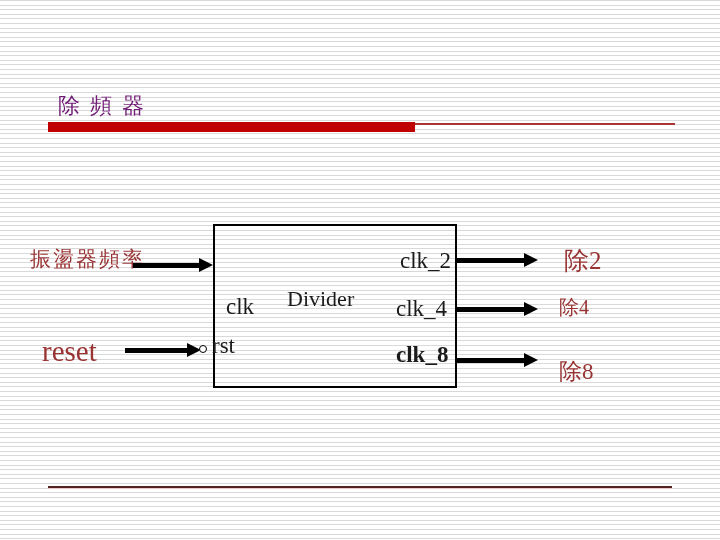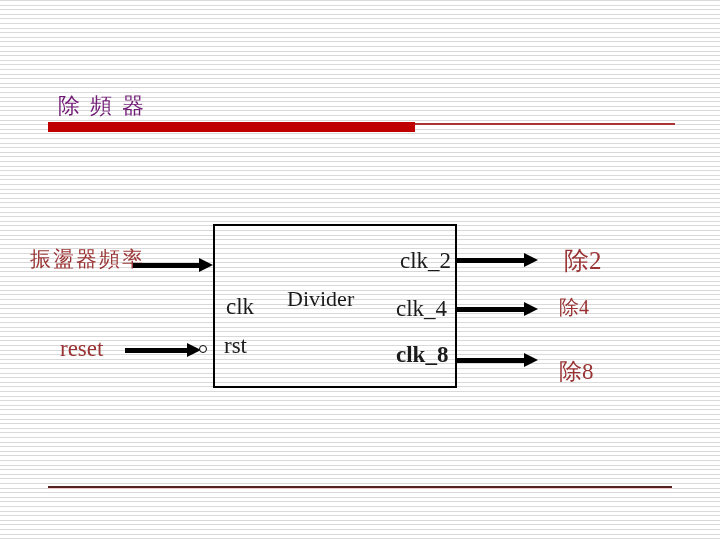--- a/index.html
+++ b/index.html
@@ -45,21 +45,21 @@
     border: 2px solid #000000;
     background: transparent;
   }
   .port, .block-label {
     color: #1a1a1a;
     white-space: nowrap;
     line-height: 1.1;
   }
   .port { font-size: 23px; }
   .port-clk  { left: 226px; top: 246px; margin-top: 48px; }
-  .port-rst  { left: 224px; top: 333px; }
+  .port-rst  { left: 212px; top: 333px; }
   .port-out2 { left: 400px; top: 248px; }
   .port-out4 { left: 396px; top: 296px; }
   .port-out8 { left: 396px; top: 342px; font-weight: bold; }
   .block-label {
     left: 287px; top: 287px;
     font-size: 22px;
   }
 
   
   .arrow { position: absolute; display: flex; align-items: center; }
@@ -84,21 +84,21 @@
     background: #ffffff;
   }
 
   
   .ext {
     color: #993333;
     white-space: nowrap;
     line-height: 1.1;
   }
   .ext-osc   { left: 30px;  top: 248px; font-size: 21px; letter-spacing: 2px; }
-  .ext-reset { left: 60px;  top: 336px; font-size: 23px; }
+  .ext-reset { left: 42px;  top: 336px; font-size: 29px; }
   .ext-div2  { left: 564px; top: 247px; font-size: 25px; }
   .ext-div4  { left: 559px; top: 296px; font-size: 20px; }
   .ext-div8  { left: 559px; top: 346px; font-size: 23px; margin-top: 13px; }
 
   
   .bottom-rule {
     left: 48px; top: 486px;
     width: 624px; height: 3px;
     background: linear-gradient(to bottom, #552222 0px, #552222 1.5px, #edc8c8 1.5px, #edc8c8 3px);
   }

